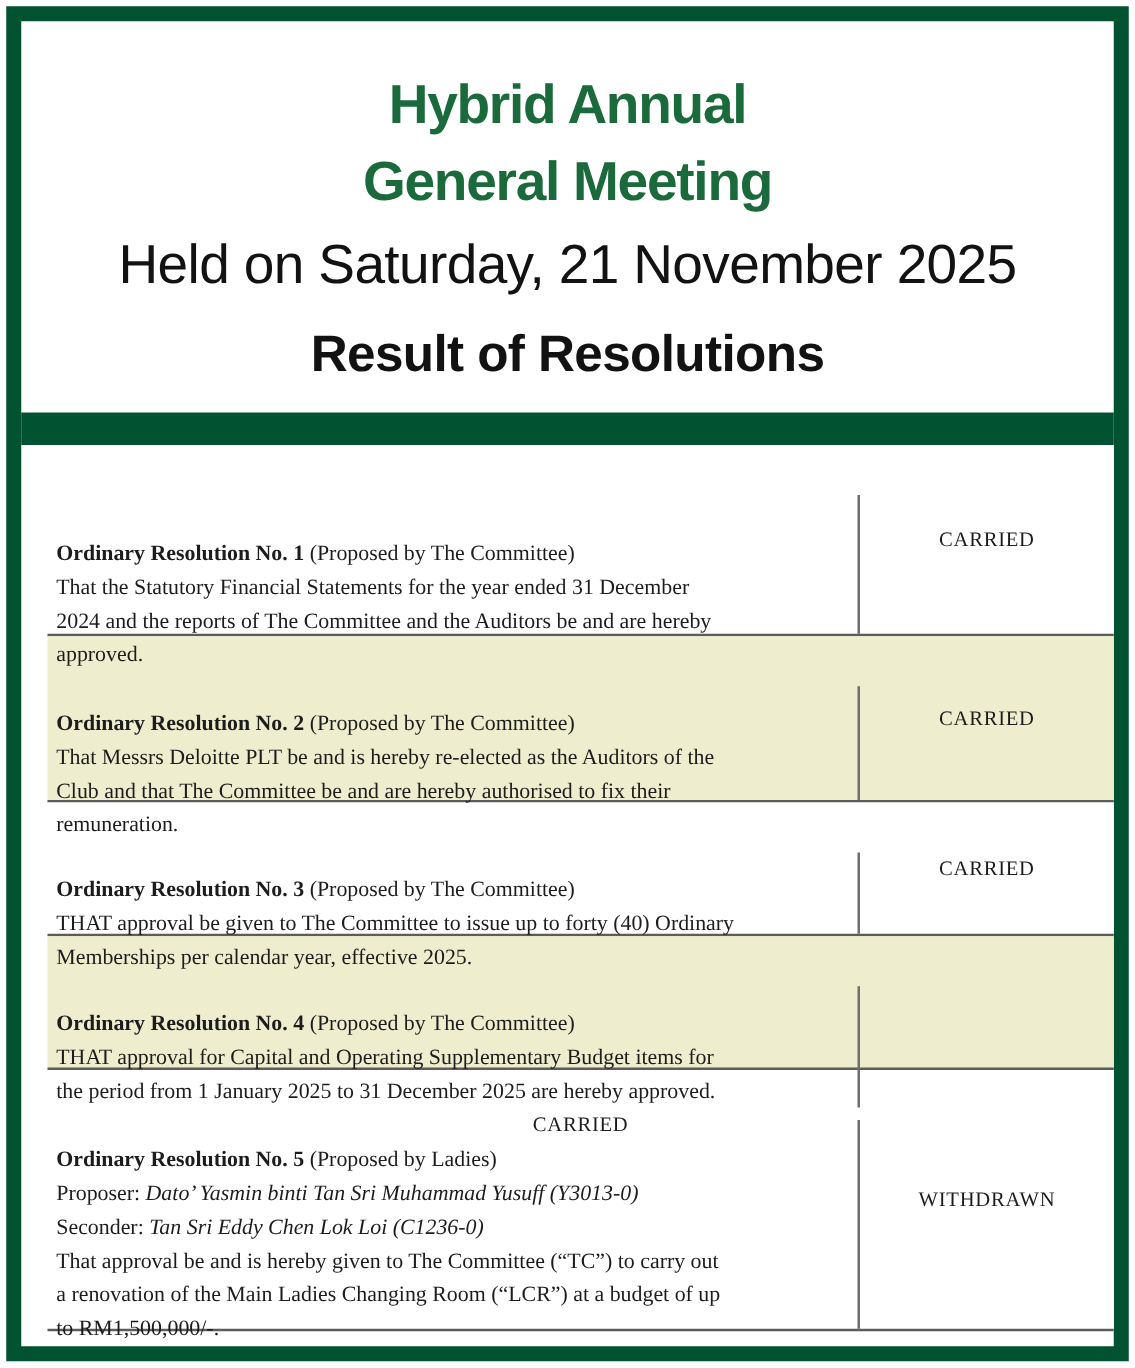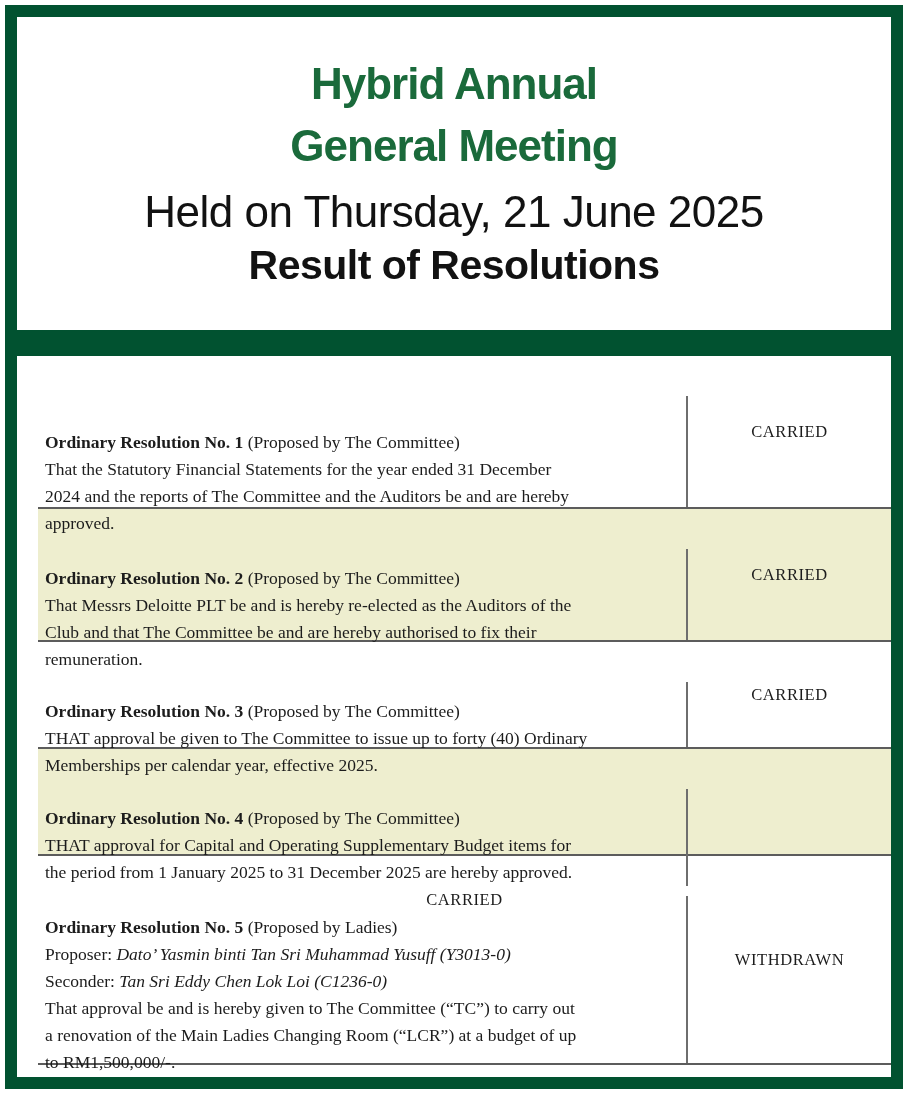--- a/index.html
+++ b/index.html
@@ -26,21 +26,21 @@
     font-weight:700; font-size:44px; line-height:62px;
     letter-spacing:-1px;
     font-family:"Liberation Sans", sans-serif;
   }
   .subtitle {
     margin-top:9px; color:#121212;
     font-weight:400; font-size:44px; line-height:52px;
     letter-spacing:-0.5px;
   }
   .section-heading {
-    margin-top:3px; color:#121212;
+    margin-top:21px; color:#121212;
     font-weight:700; font-size:41px; line-height:48px;
     letter-spacing:-0.5px;
   }
 
   
   .divider-bar { height:26px; background:var(--frame-green,#015230); }
 
   
   .res-table {
     margin-left:21px; width:853px;
@@ -74,21 +74,21 @@
 </style>
 </head>
 <body>
 
 <div class="page">
   <div class="frame">
 
     <header class="doc-header">
       <div class="title-line">Hybrid Annual</div>
       <div class="title-line">General Meeting</div>
-      <div class="subtitle">Held on Thursday, 21 June 2025</div>
+      <div class="subtitle">Held on Saturday, 21 November 2025</div>
       <div class="section-heading">Result of Resolutions</div>
     </header>
 
     <div class="divider-bar"></div>
 
     <div class="res-table">
   <div class="row">
     <div class="cell text-cell">
             <div class="line"><span class="seg-b">Ordinary Resolution No. 1</span><span> (Proposed by The Committee)</span></div>
             <div class="line"><span>That the Statutory Financial Statements for the year ended 31 December</span></div>

